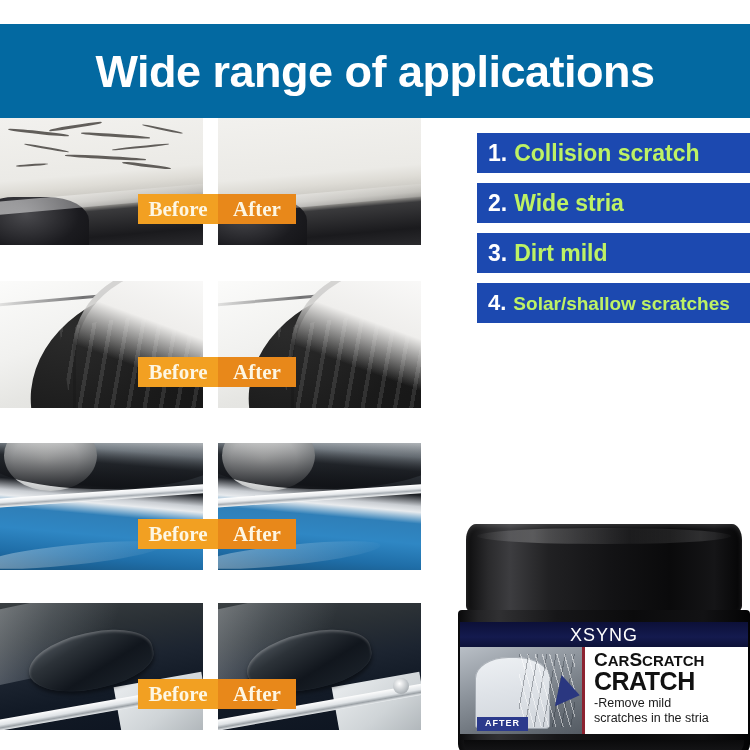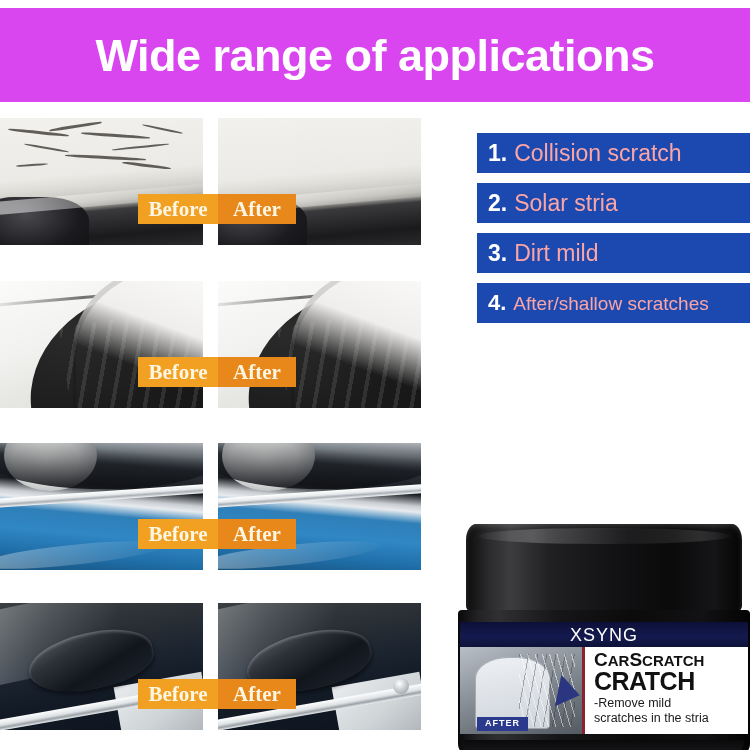--- a/index.html
+++ b/index.html
@@ -16,24 +16,24 @@
     width: 750px;
     height: 750px;
     background: #ffffff;
     overflow: hidden;
   }
 
   
   .header-banner {
     position: absolute;
     left: 0;
-    top: 8px;
+    top: 24px;
     width: 750px;
     height: 94px;
-    background: #d946ef;
+    background: #0369a1;
     display: flex;
     align-items: center;
     justify-content: center;
   }
   .header-title {
     color: #ffffff;
     font-family: "Liberation Sans", sans-serif;
     font-weight: bold;
     font-size: 45px;
     letter-spacing: -0.5px;
@@ -290,22 +290,22 @@
     box-sizing: border-box;
   }
   .app-num {
     color: #ffffff;
     font-weight: bold;
     font-size: 23px;
     margin-right: 7px;
     line-height: 1;
   }
   .app-label {
-    color: #fca5a5;
-    font-weight: normal;
+    color: #bef264;
+    font-weight: bold;
     font-size: 23px;
     line-height: 1;
     white-space: nowrap;
   }
   .app-item.compact .app-label { font-size: 19px; }
   .app-item.compact .app-num { font-size: 22px; }
 
   
   .product-jar {
     position: absolute;
@@ -571,29 +571,29 @@
 
   </div>
 
   <div class="applications-list">
     <div class="app-item">
       <span class="app-num">1.</span>
       <span class="app-label">Collision scratch</span>
     </div>
     <div class="app-item">
       <span class="app-num">2.</span>
-      <span class="app-label">Solar stria</span>
+      <span class="app-label">Wide stria</span>
     </div>
     <div class="app-item">
       <span class="app-num">3.</span>
       <span class="app-label">Dirt mild</span>
     </div>
     <div class="app-item compact">
       <span class="app-num">4.</span>
-      <span class="app-label">After/shallow scratches</span>
+      <span class="app-label">Solar/shallow scratches</span>
     </div>
   </div>
 
   <div class="product-jar">
     <div class="jar-lid"></div>
     <div class="jar-body">
       <div class="jar-label">
 
         <div class="brand-bar">
           <span class="brand-name">XSYNG</span>

